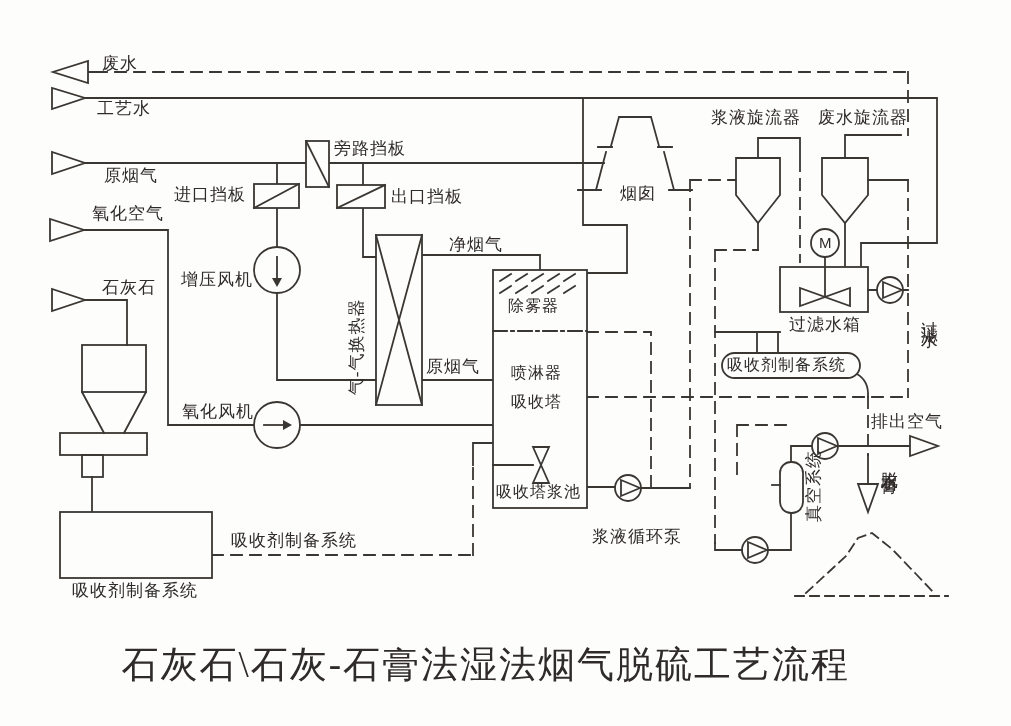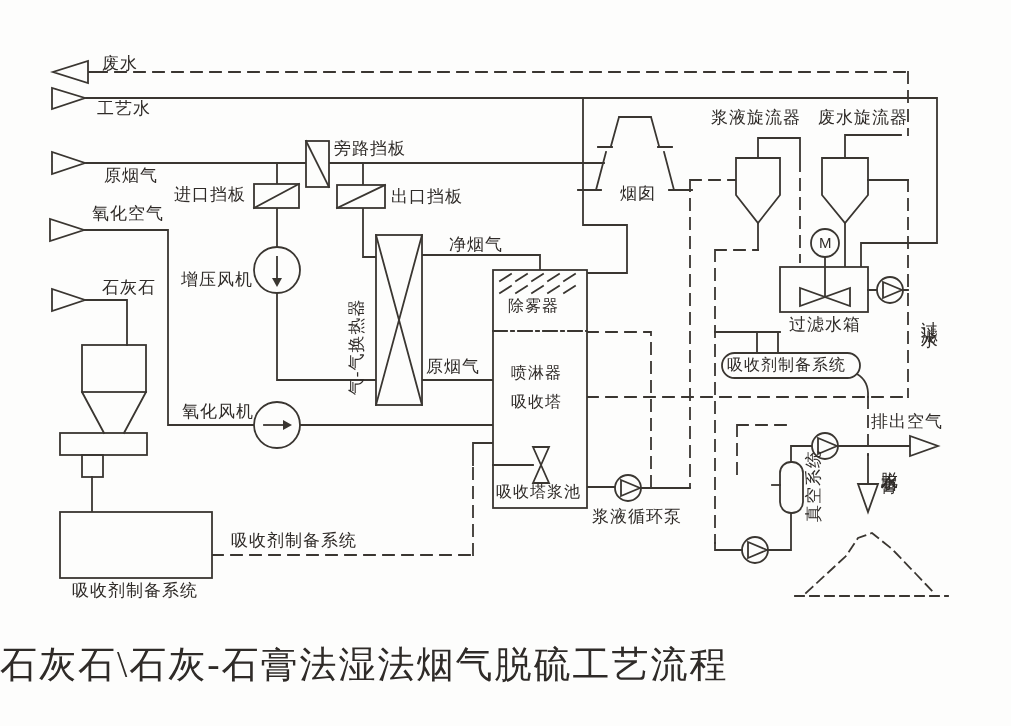--- a/index.html
+++ b/index.html
@@ -11,21 +11,21 @@
   #diagram-svg{position:absolute;left:0;top:0;}
   .lbl{
     position:absolute;white-space:nowrap;font-size:17px;line-height:1.05;
     color:#2f2b28;letter-spacing:1px;
   }
   .lbl.small{font-size:16px;}
   .lbl.rot{transform:rotate(-90deg);transform-origin:center center;text-align:center;}
   .lbl.vert{writing-mode:vertical-rl;letter-spacing:5px;}
   .lbl.vert2{writing-mode:vertical-rl;letter-spacing:2px;}
   #diagram-title{
-    position:absolute;left:0;top:640px;width:850px;text-align:left;
+    position:absolute;left:0;top:640px;width:850px;text-align:right;
     font-size:37px;letter-spacing:2px;color:#2f2b28;
     font-family:"Liberation Serif","DejaVu Serif",serif;
   }
   .m-lbl{font-size:15px;letter-spacing:0;font-family:"Liberation Sans","DejaVu Sans",sans-serif;}
 </style>
 </head>
 <body>
 
 <div id="stage">
 
@@ -191,21 +191,21 @@
 <div class="lbl rot" style="left:305px;top:338px;width:104px">气-气换热器</div>
 
 <div class="lbl" style="left:449px;top:236px">净烟气</div>
 <div class="lbl" style="left:426px;top:358px">原烟气</div>
 <div class="lbl" style="left:620px;top:185px">烟囱</div>
 
 <div class="lbl small" style="left:508px;top:298px">除雾器</div>
 <div class="lbl small" style="left:511px;top:365px">喷淋器</div>
 <div class="lbl small" style="left:511px;top:394px">吸收塔</div>
 <div class="lbl small" style="left:496px;top:484px">吸收塔浆池</div>
-<div class="lbl" style="left:592px;top:508px">浆液循环泵</div>
+<div class="lbl" style="left:592px;top:528px">浆液循环泵</div>
 
 <div class="lbl" style="left:231px;top:532px">吸收剂制备系统</div>
 <div class="lbl" style="left:72px;top:582px">吸收剂制备系统</div>
 
 <div class="lbl" style="left:711px;top:109px">浆液旋流器</div>
 <div class="lbl" style="left:818px;top:109px">废水旋流器</div>
 <div class="lbl" style="left:789px;top:316px">过滤水箱</div>
 <div class="lbl small" style="left:727px;top:357px">吸收剂制备系统</div>
 <div class="lbl m-lbl" style="left:819px;top:235px">M</div>
 

